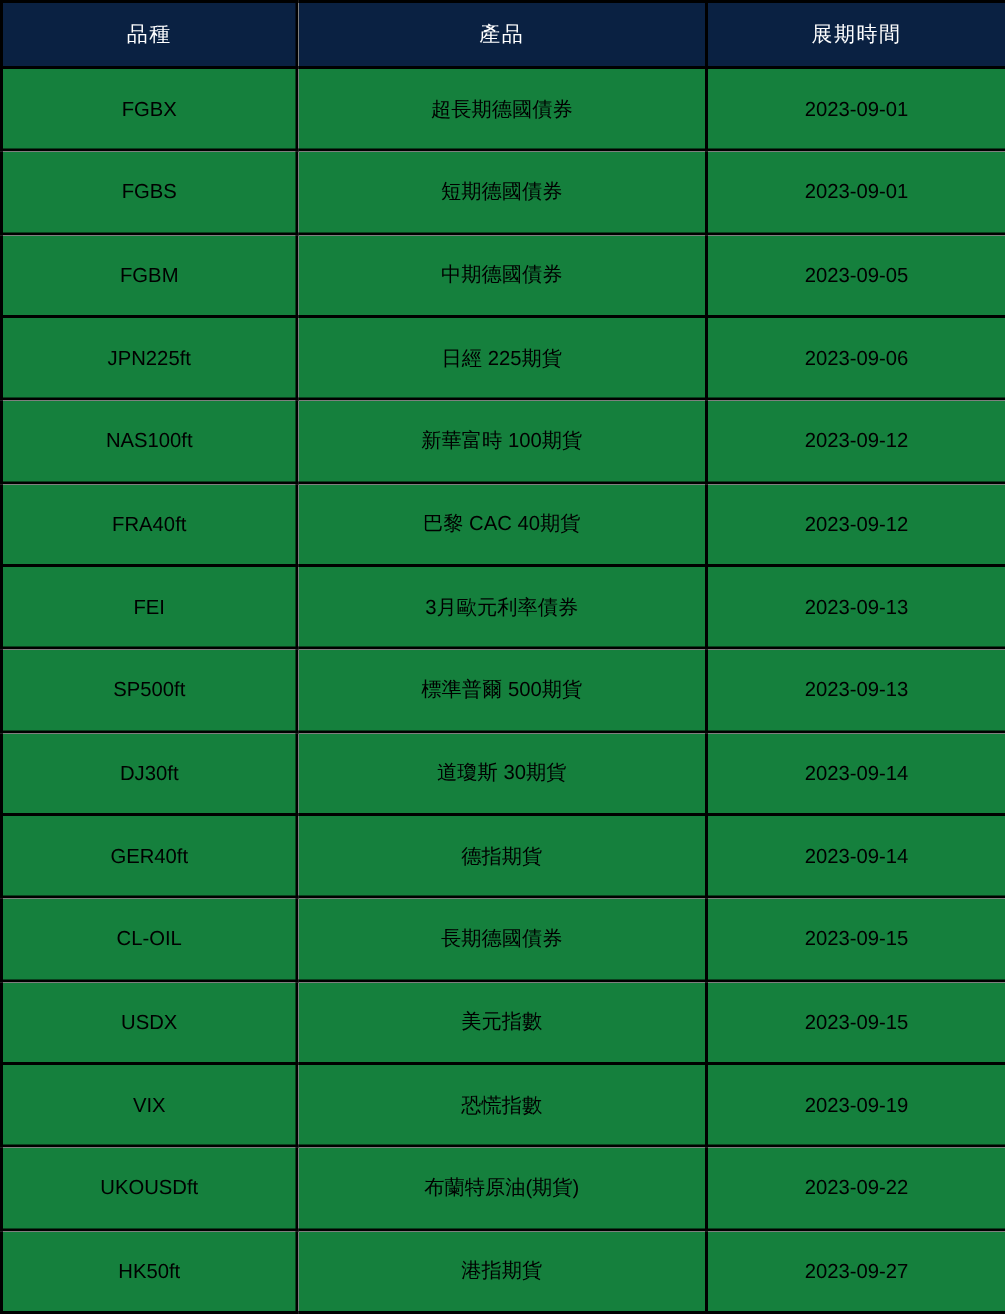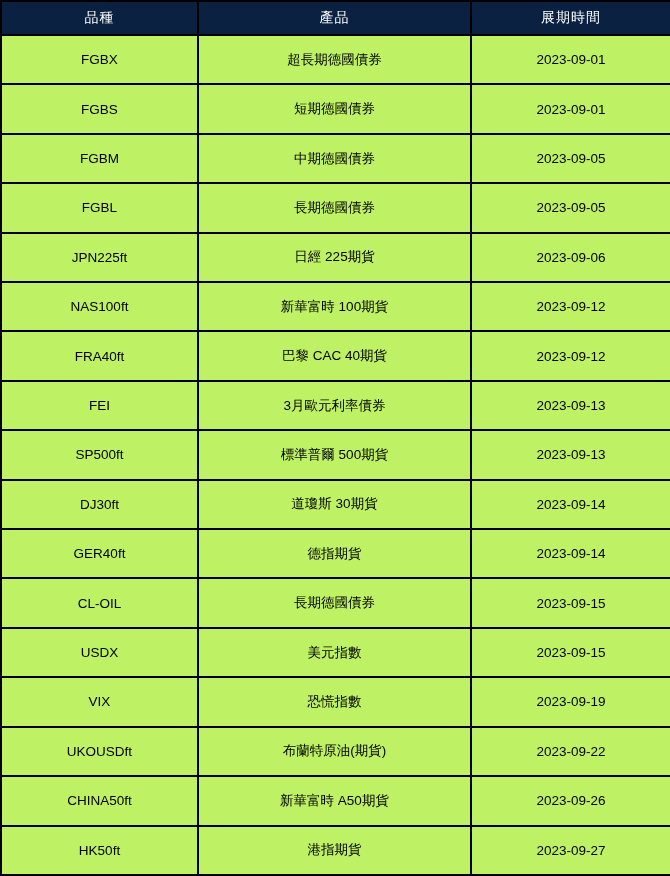--- a/index.html
+++ b/index.html
@@ -25,32 +25,32 @@
   table.rollover-table th,
   table.rollover-table td {
     border: 2px solid #000000;
     text-align: center;
     vertical-align: middle;
     padding: 0;
     overflow: hidden;
     white-space: nowrap;
   }
   table.rollover-table thead tr {
-    height: 34px;
+    height: 44px;
   }
   table.rollover-table th {
     background: #0a2142;
     color: #ffffff;
     font-size: 14px;
     font-weight: normal;
     letter-spacing: 1px;
   }
   table.rollover-table tbody tr {
     height: 46px;
-    background: #bef264;
+    background: #15803d;
   }
   table.rollover-table td {
     color: #000000;
     font-size: 13.5px;
   }
 </style>
 </head>
 <body>
 
 <div class="table-wrap">
@@ -74,25 +74,20 @@
           <td>2023-09-01</td>
         </tr>
         <tr>
           <td>FGBS</td>
           <td>短期德國債券</td>
           <td>2023-09-01</td>
         </tr>
         <tr>
           <td>FGBM</td>
           <td>中期德國債券</td>
-          <td>2023-09-05</td>
-        </tr>
-        <tr>
-          <td>FGBL</td>
-          <td>長期德國債券</td>
           <td>2023-09-05</td>
         </tr>
         <tr>
           <td>JPN225ft</td>
           <td>日經 225期貨</td>
           <td>2023-09-06</td>
         </tr>
         <tr>
           <td>NAS100ft</td>
           <td>新華富時 100期貨</td>
@@ -137,24 +132,19 @@
           <td>VIX</td>
           <td>恐慌指數</td>
           <td>2023-09-19</td>
         </tr>
         <tr>
           <td>UKOUSDft</td>
           <td>布蘭特原油(期貨)</td>
           <td>2023-09-22</td>
         </tr>
         <tr>
-          <td>CHINA50ft</td>
-          <td>新華富時 A50期貨</td>
-          <td>2023-09-26</td>
-        </tr>
-        <tr>
           <td>HK50ft</td>
           <td>港指期貨</td>
           <td>2023-09-27</td>
         </tr>
       </tbody>
   </table>
 </div>
 
 </body></html>

